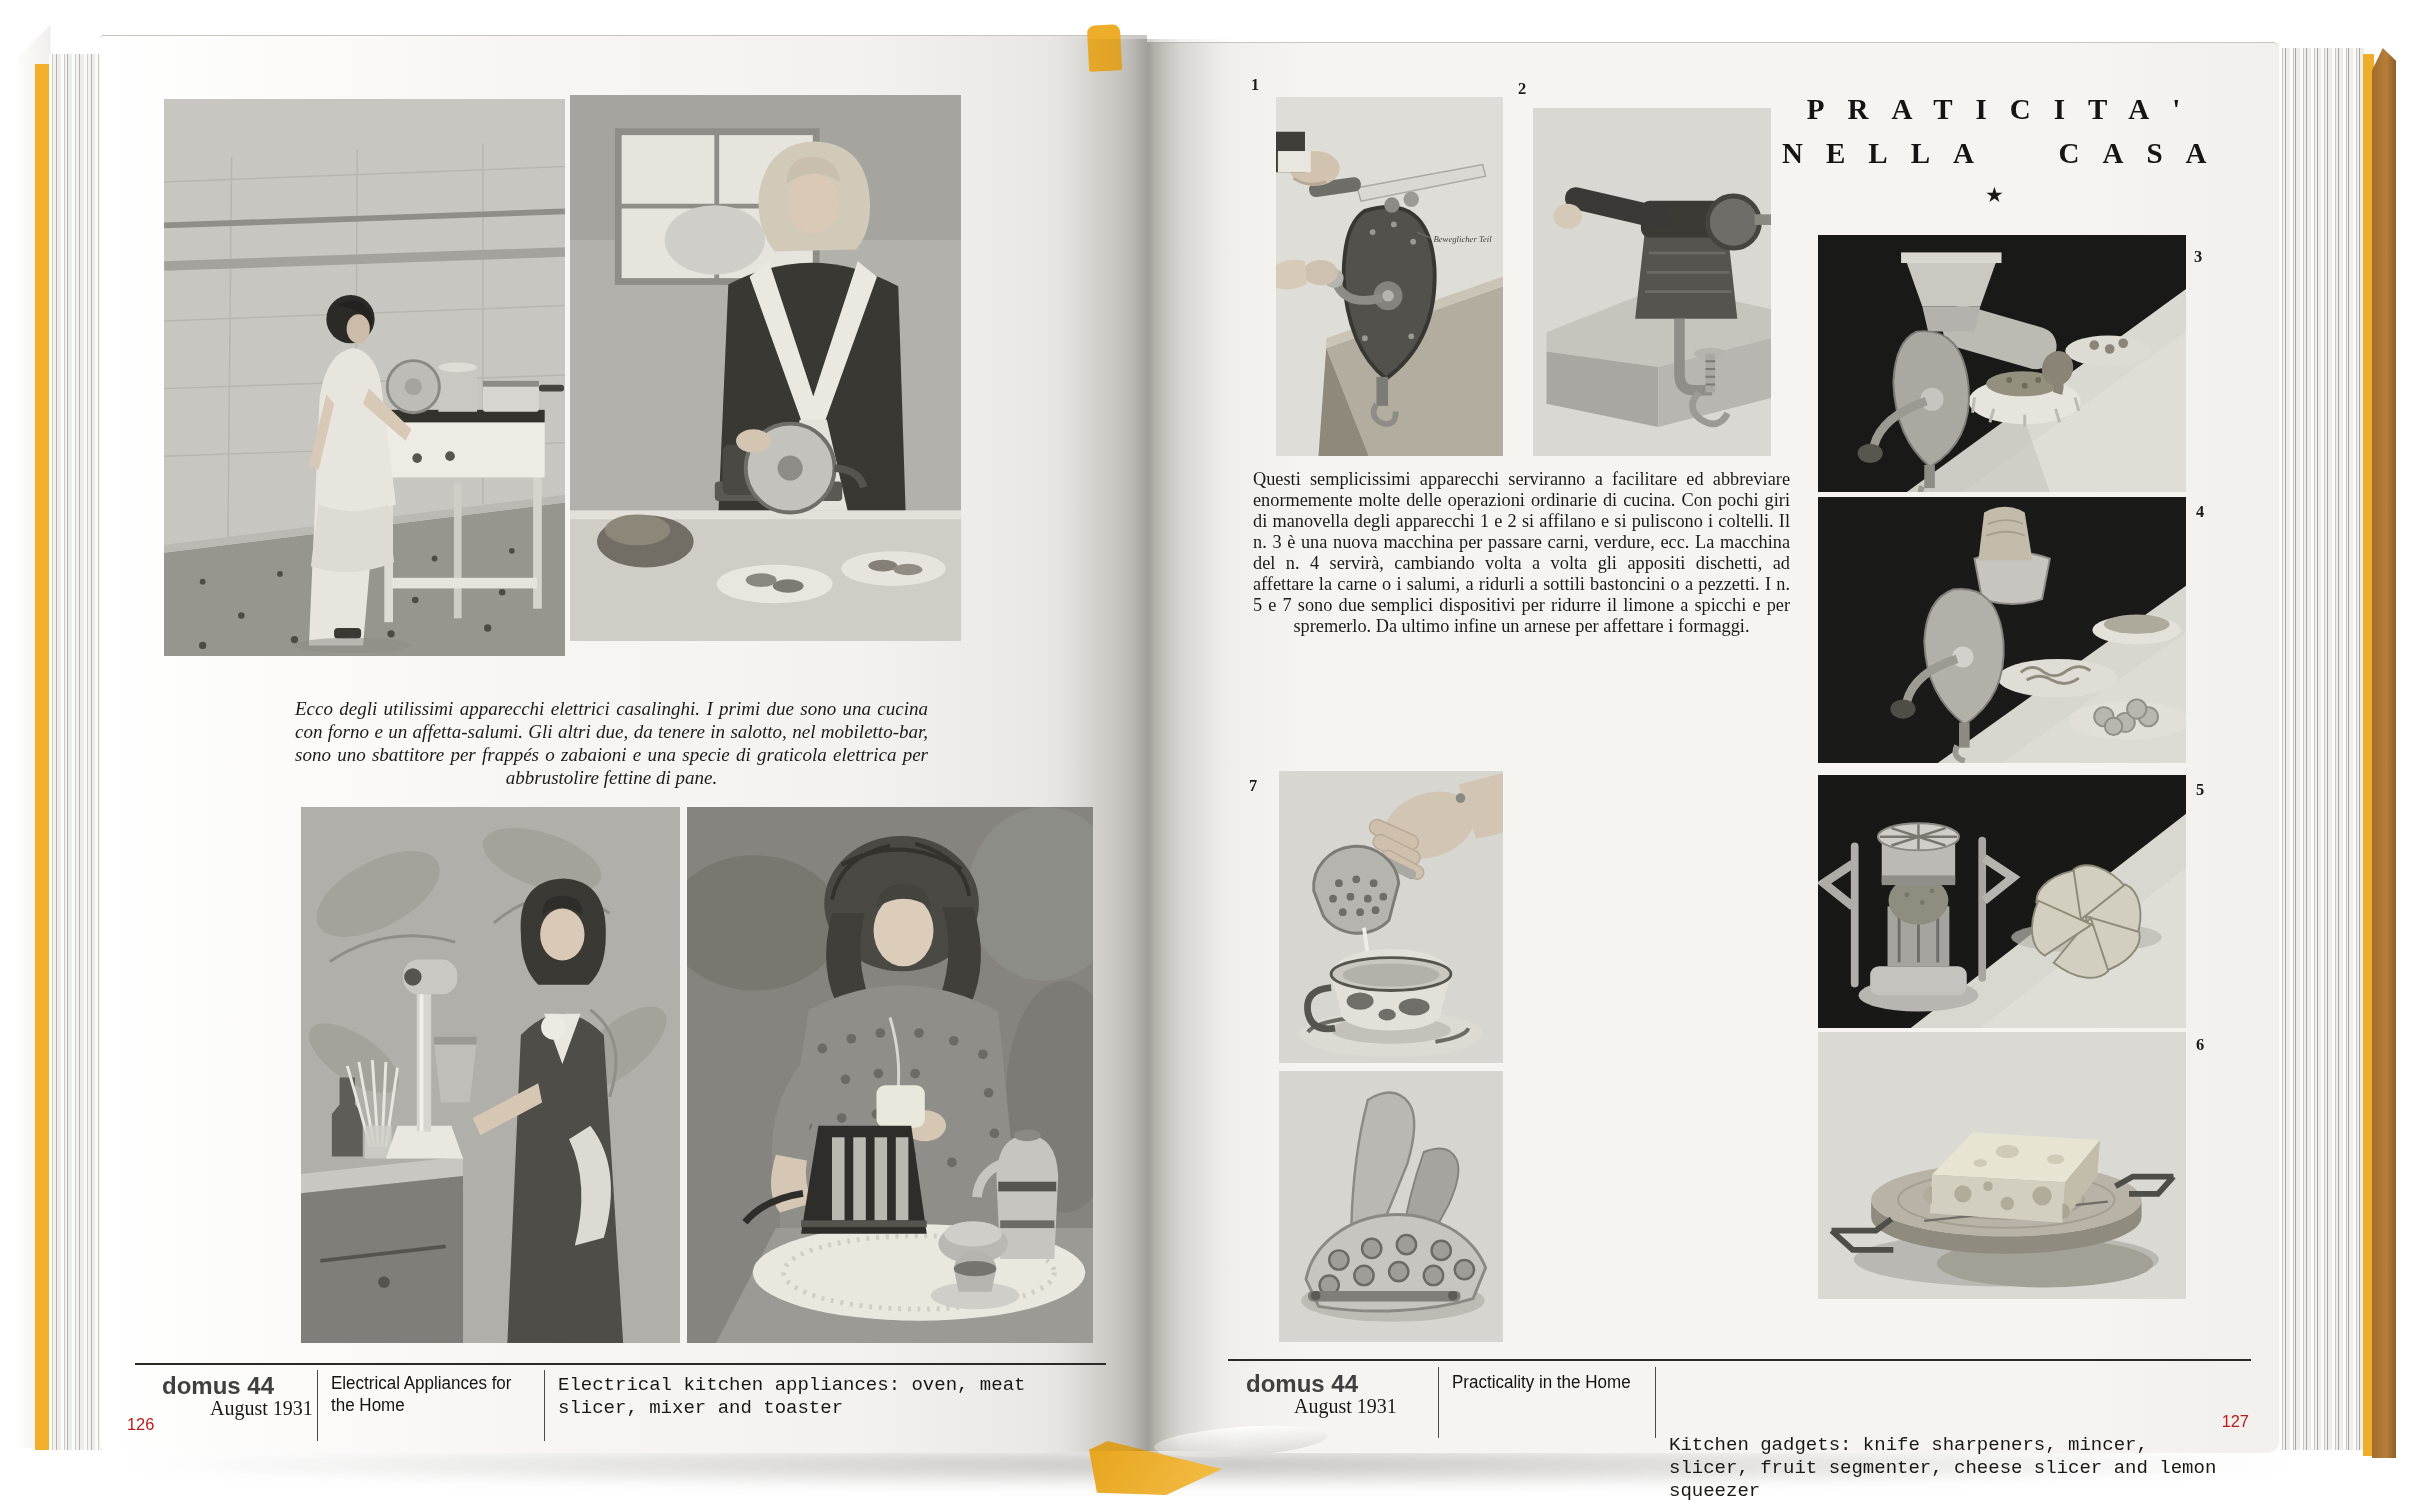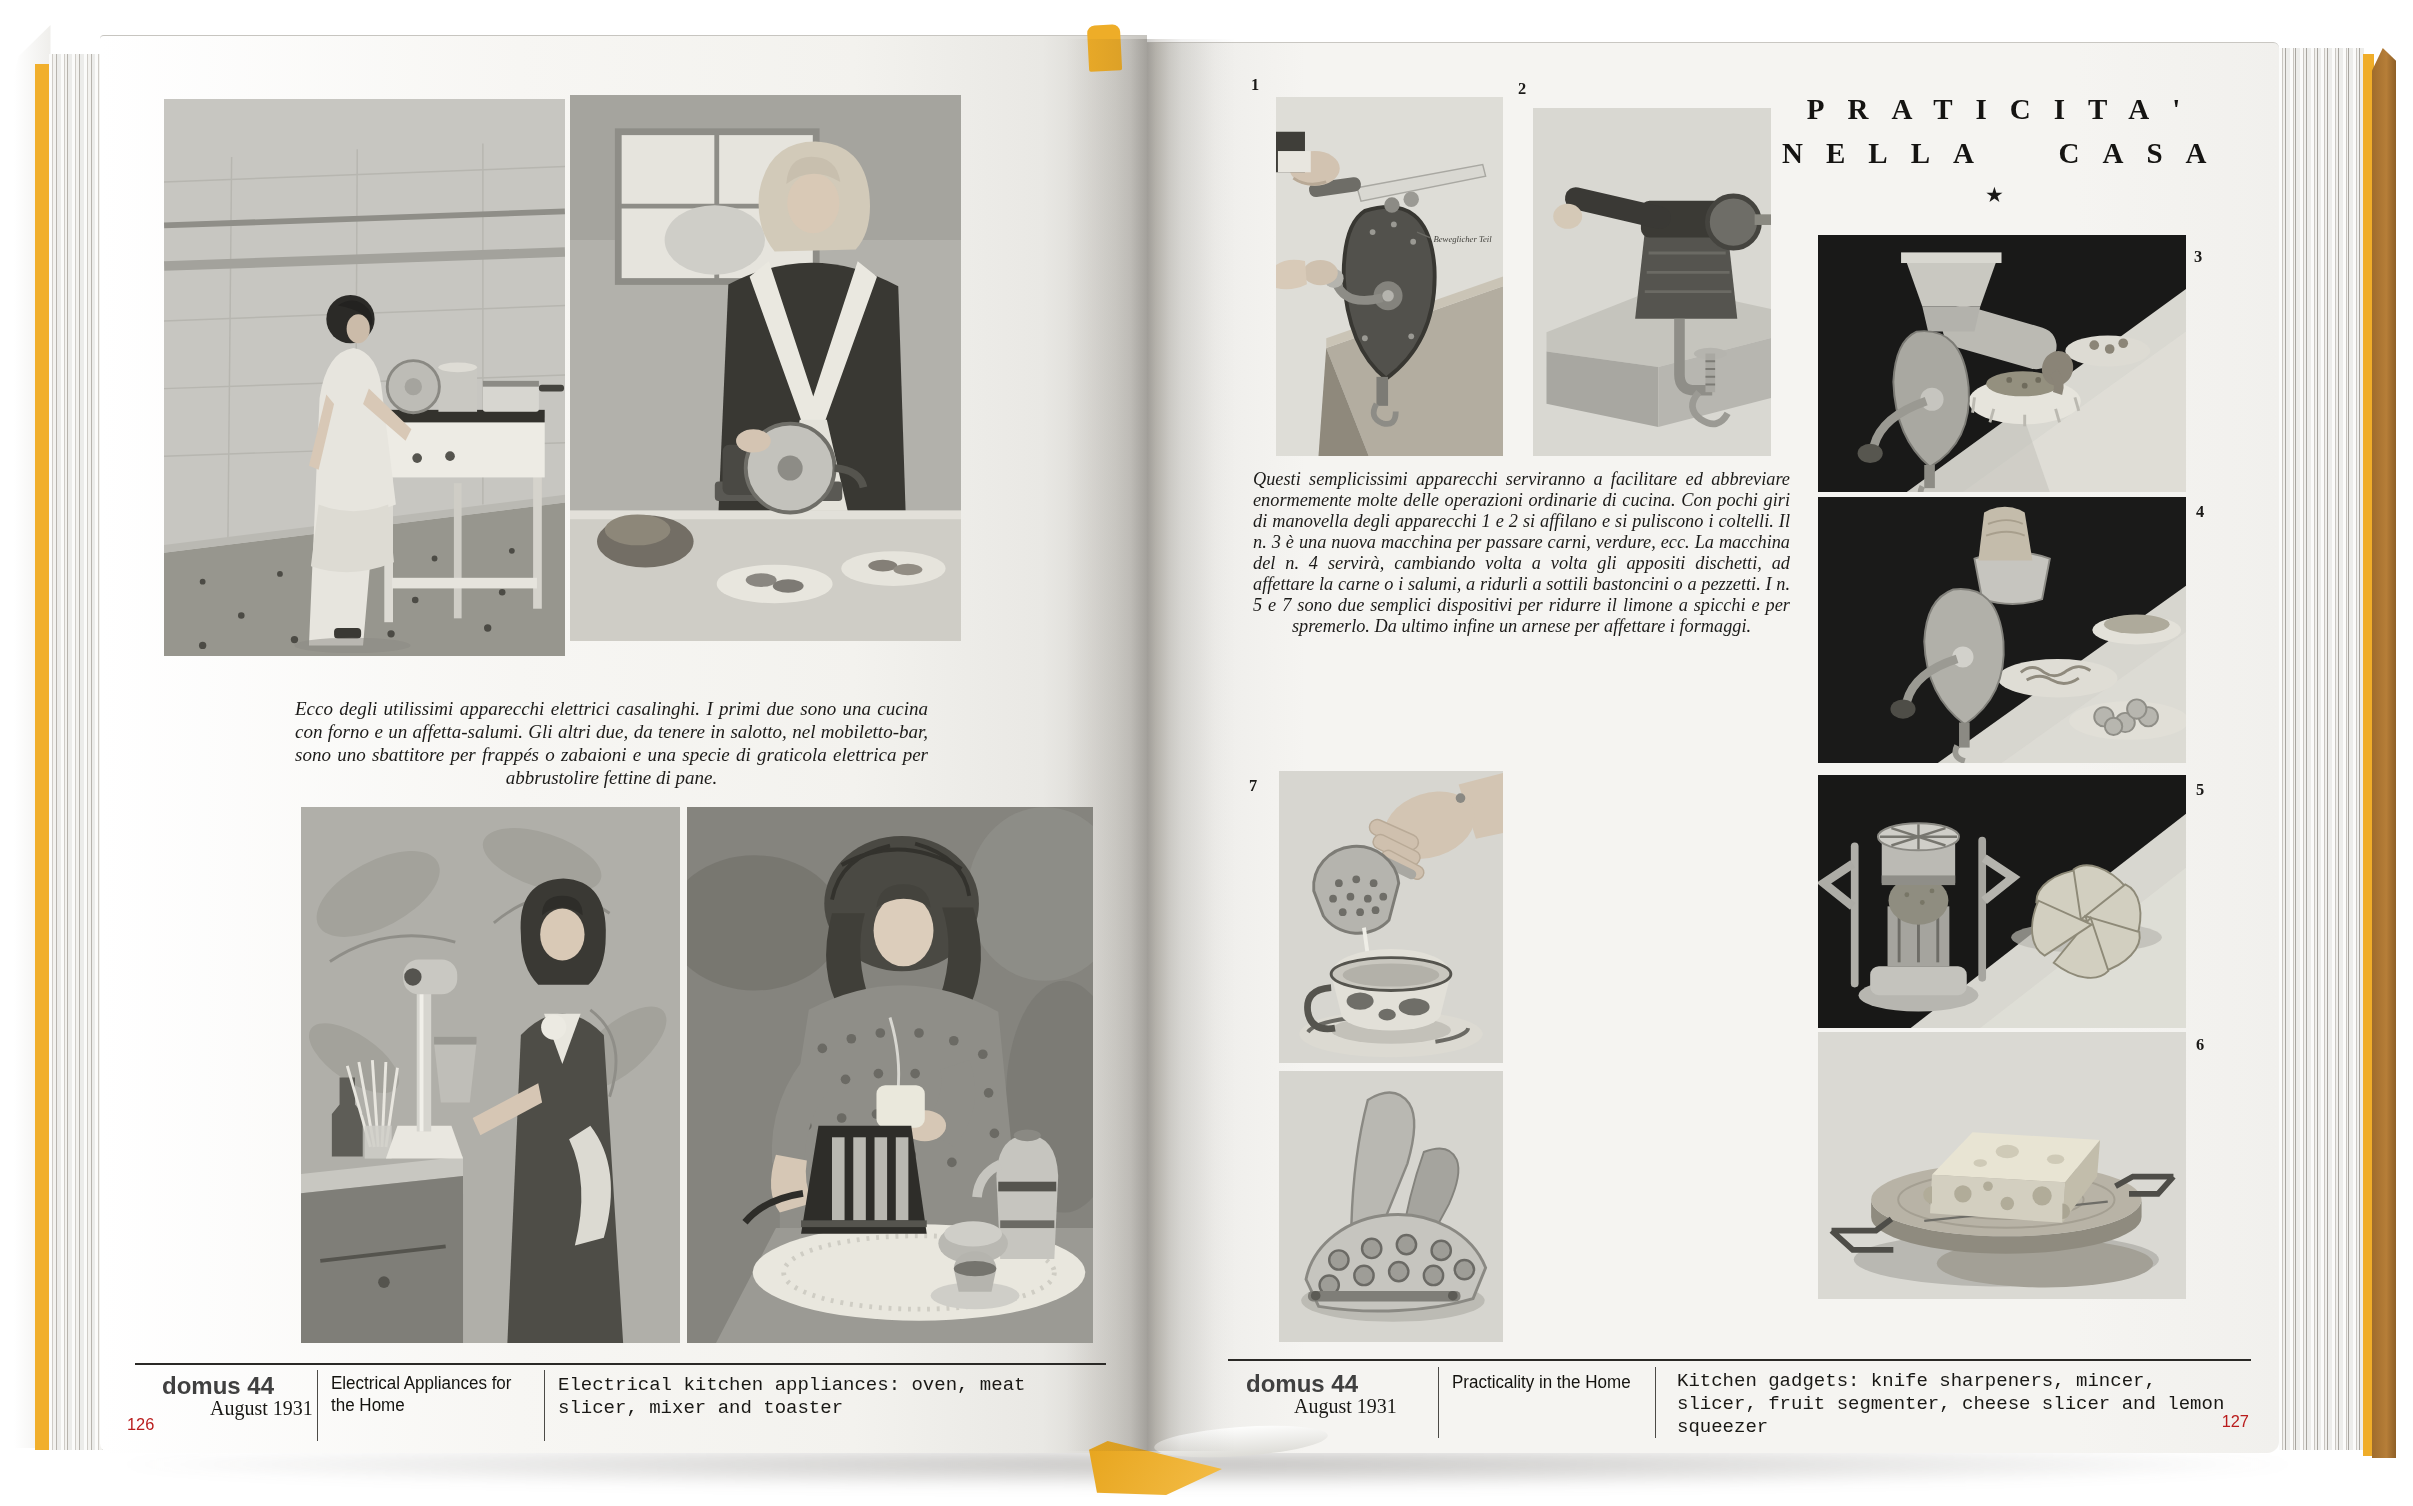--- a/index.html
+++ b/index.html
@@ -58,21 +58,21 @@
   .lp-title{left:246px;top:651px;width:714px;text-align:center;
     font-weight:bold;font-size:33px;letter-spacing:2.9px;color:#151412;
     font-family:"Liberation Serif",serif;}
   .lp-body{left:295px;top:697px;width:633px;font-style:italic;font-size:19px;line-height:23px;
     text-align:justify;text-align-last:center;color:#1c1b19;}
   .rp-title{width:446px;text-align:center;font-weight:bold;color:#151412;
     font-size:29px;letter-spacing:23px;font-family:"Liberation Serif",serif;white-space:nowrap;}
   .rp-title-1{left:1782px;top:93px;}
   .rp-title-2{left:1782px;top:137px;word-spacing:33px;}
   .rp-star{left:1782px;top:183px;width:425px;text-align:center;font-size:21px;color:#1a1918;}
-  .rp-body{left:1253px;top:469px;width:537px;font-style:italic;font-size:18.3px;line-height:21px;
+  .rp-body{left:1253px;top:469px;width:537px;font-size:18.3px;line-height:21px;
     text-align:justify;text-align-last:center;color:#1c1b19;}
   .fignum{font-family:"Liberation Serif",serif;font-weight:bold;font-size:16.4px;color:#1b1a18;}
 
   
   .rule{height:1.9px;background:#2a2926;}
   .f-journal{font-family:"Liberation Sans",sans-serif;font-weight:bold;font-size:24px;color:#404040;}
   .f-date{font-family:"Liberation Serif",serif;font-size:20px;color:#191815;margin-left:48px;}
   .f-section{font-family:"Liberation Sans",sans-serif;font-size:18.3px;line-height:22px;color:#14130f;
     transform:scaleX(.93);transform-origin:left top;}
   .f-caption{font-family:Liberation Mono, monospace;font-size:19px;line-height:23px;color:#191815;}
@@ -639,17 +639,17 @@
     </svg>
   </div>
   <div class="abs fignum" style="left:2196px;top:1035px;">6</div>
 
   <div class="abs rule" style="left:1228px;top:1359px;width:1023px;"></div>
   <div class="abs f-journal" style="left:1246px;top:1370px;">domus 44</div>
   <div class="abs f-date" style="left:1246px;top:1395px;">August 1931</div>
   <div class="abs f-div" style="left:1438px;top:1367px;height:71px;"></div>
   <div class="abs f-section" style="left:1452px;top:1371px;width:208px;">Practicality in the Home</div>
   <div class="abs f-div" style="left:1655px;top:1367px;height:71px;"></div>
-  <div class="abs f-caption" style="left:1669px;top:1370px;width:555px;margin-left:8px;">Kitchen gadgets: knife sharpeners, mincer, slicer, fruit segmenter, cheese slicer and lemon squeezer</div>
+  <div class="abs f-caption" style="left:1669px;top:1434px;width:555px;">Kitchen gadgets: knife sharpeners, mincer, slicer, fruit segmenter, cheese slicer and lemon squeezer</div>
   <div class="abs f-pagenum" style="left:2172px;top:1412px;width:77px;text-align:right;">127</div>
 
 </div>
 
 
 </body></html>

